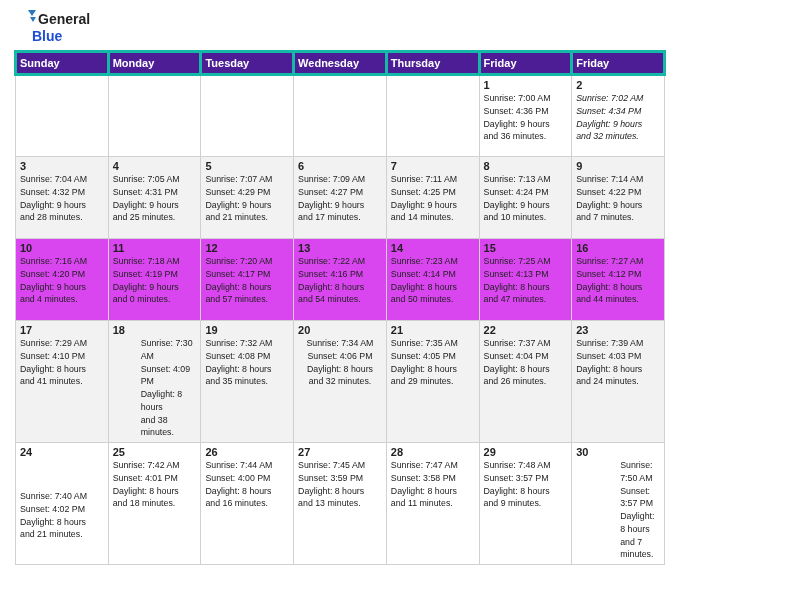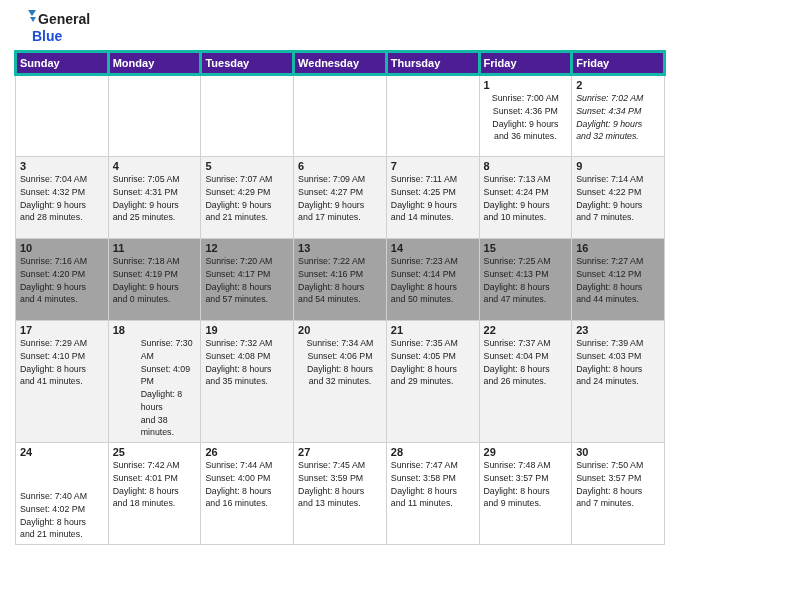--- a/index.html
+++ b/index.html
@@ -63,21 +63,21 @@
     }
     .calendar tr:nth-child(even) td {
       background: #f5f5f5;
     }
     .calendar tr:nth-child(odd) td {
       background: #fff;
     }
     
     .calendar tbody tr:nth-child(1) td { background: #fff; }
     .calendar tbody tr:nth-child(2) td { background: #f2f2f2; }
-    .calendar tbody tr:nth-child(3) td { background: #a3a3a3; margin-left: 20px; }
+    .calendar tbody tr:nth-child(3) td { background: #d946ef; margin-left: 20px; }
     .calendar tbody tr:nth-child(4) td { background: #f2f2f2; }
     .calendar tbody tr:nth-child(5) td { background: #fff; }
 
     .day-num {
       font-weight: bold;
       font-size: 11px;
       display: block;
       margin-bottom: 1px;
     }
     .day-info {
@@ -126,21 +126,21 @@
     </thead>
     <tbody id="calendar-body">
     <tr>
           <td class="empty-cell"></td>
           <td class="empty-cell"></td>
           <td class="empty-cell"></td>
           <td class="empty-cell"></td>
           <td class="empty-cell"></td>
           <td>
             <span class="day-num">1</span>
-            <div class="day-info" style="white-space: pre-line; text-align: center;">Sunrise: 7:00 AM
+            <div class="day-info" style="white-space: pre-line;">Sunrise: 7:00 AM
 Sunset: 4:36 PM
 Daylight: 9 hours
 and 36 minutes.</div>
           </td>
           <td>
             <span class="day-num">2</span>
             <div class="day-info" style="white-space: pre-line; font-style: italic;">Sunrise: 7:02 AM
 Sunset: 4:34 PM
 Daylight: 9 hours
 and 32 minutes.</div>
@@ -337,21 +337,21 @@
           </td>
           <td>
             <span class="day-num">29</span>
             <div class="day-info" style="white-space: pre-line;">Sunrise: 7:48 AM
 Sunset: 3:57 PM
 Daylight: 8 hours
 and 9 minutes.</div>
           </td>
           <td>
             <span class="day-num">30</span>
-            <div class="day-info" style="white-space: pre-line;">Sunrise: 7:50 AM
+            <div class="day-info" style="white-space: pre-line; margin-left: 44px;">Sunrise: 7:50 AM
 Sunset: 3:57 PM
 Daylight: 8 hours
 and 7 minutes.</div>
           </td>
         </tr>
       </tbody>
   </table>
 </div>
 
 </body></html>

